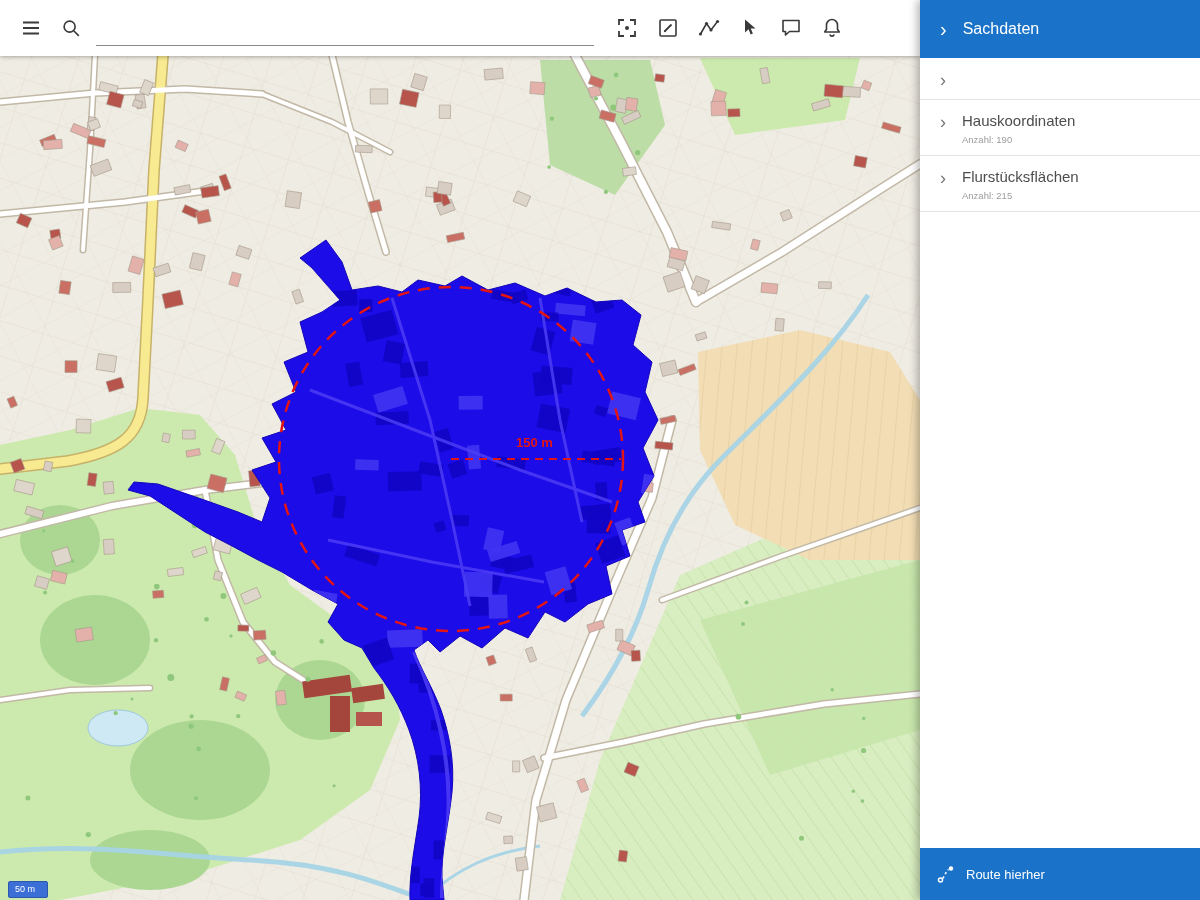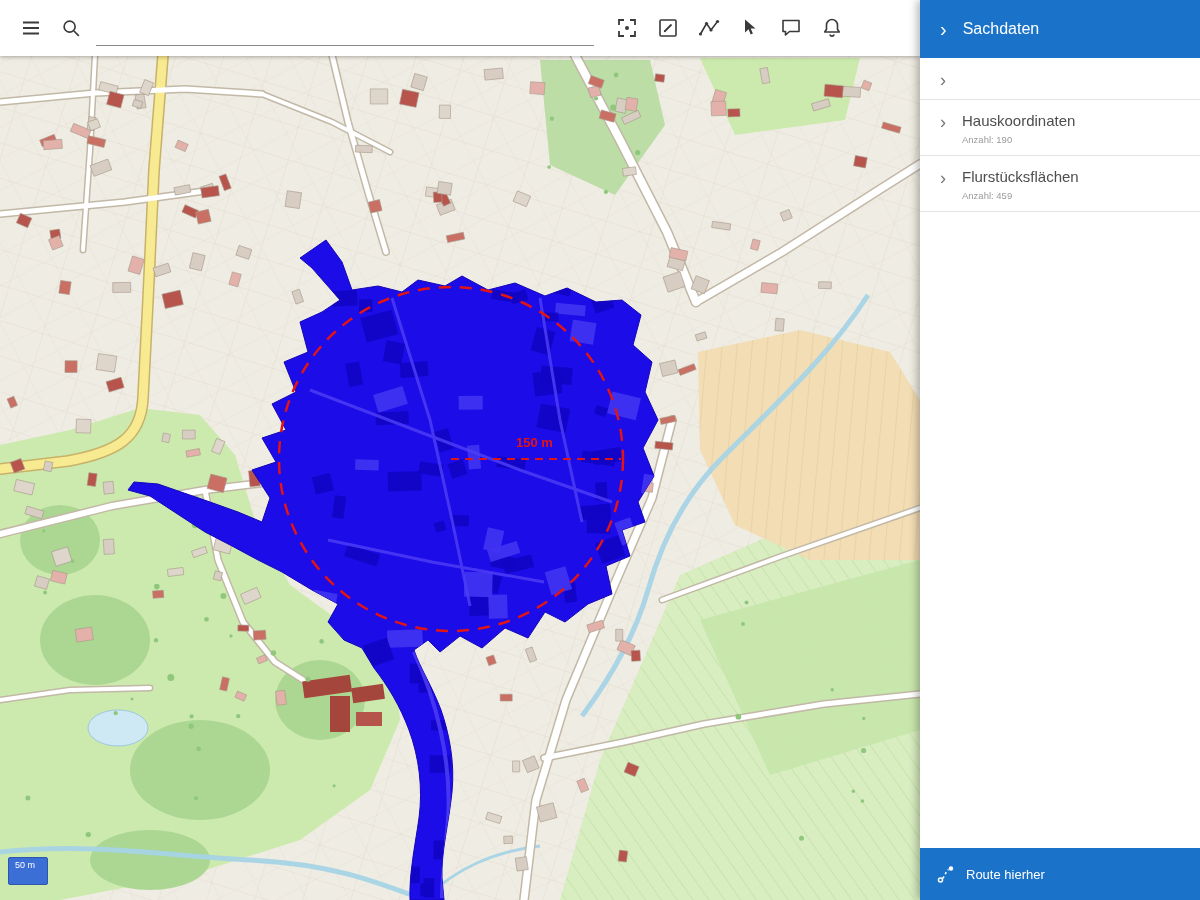--- a/index.html
+++ b/index.html
@@ -25,22 +25,22 @@
   .chev{font-size:20px;line-height:1;flex:0 0 auto}
   .panel-header .chev{color:#fff}
   .panel-item{display:flex;gap:16px;padding:12px 20px 10px 20px;border-bottom:1px solid #e4e4e4;cursor:pointer}
   .panel-item .chev{color:#777;font-size:18px;margin-top:1px}
   .pi-title{font-size:15px;color:#4d4d4d;margin-bottom:5px}
   .pi-sub{font-size:9.5px;color:#9b9b9b}
   .panel-spacer{flex:1}
   .panel-footer{height:52px;background:var(--accent,#1a73c9);color:#fff;display:flex;align-items:center;
     gap:10px;padding:8px 16px;font-size:13px;cursor:pointer;flex:0 0 auto}
 
-  .scale-chip{position:absolute;left:8px;bottom:15px;background:#3b6fd6;color:#fff;font-size:9px;
-    padding:2px 12px 14px 6px;border-radius:2px;z-index:5;border:1px solid #2c57ad}
+  .scale-chip{position:absolute;left:8px;bottom:2px;background:#3b6fd6;color:#fff;font-size:9px;
+    padding:2px 12px 3px 6px;border-radius:2px;z-index:5;border:1px solid #2c57ad}
 </style>
 </head>
 <body>
 
 <div class="app">
 
   <div class="map-area">
     <svg id="map" viewBox="0 0 920 900" width="920" height="900">
       <defs>
         <pattern id="parcels" width="46" height="34" patternUnits="userSpaceOnUse" patternTransform="rotate(17)">
@@ -488,21 +488,21 @@
       <div class="pi-text">
         <div class="pi-title">Hauskoordinaten</div>
         <div class="pi-sub">Anzahl: 190</div>
       </div>
     </div>
 
     <div class="panel-item">
       <span class="chev">›</span>
       <div class="pi-text">
         <div class="pi-title">Flurstücksflächen</div>
-        <div class="pi-sub">Anzahl: 459</div>
+        <div class="pi-sub">Anzahl: 215</div>
       </div>
     </div>
 
     <div class="panel-spacer"></div>
 
     <div class="panel-footer">
       <svg width="20" height="20" viewBox="0 0 20 20">
         <circle cx="4.5" cy="16" r="2" fill="none" stroke="#fff" stroke-width="1.5"></circle>
         <path d="M6.5,14.5 C10,11 9,8 12.5,5.5" stroke="#fff" stroke-width="1.5" fill="none" stroke-dasharray="2.5 2.5"></path>
         <circle cx="15" cy="4.5" r="2.2" fill="#fff"></circle>

